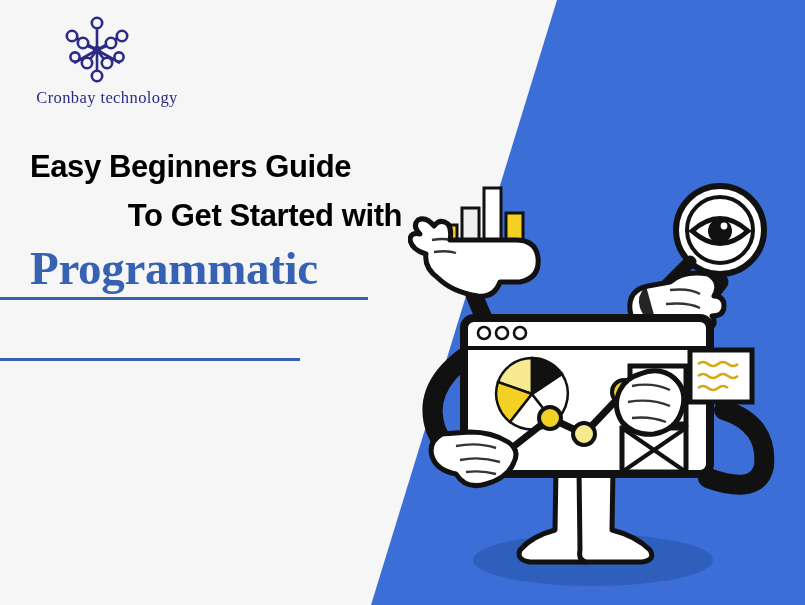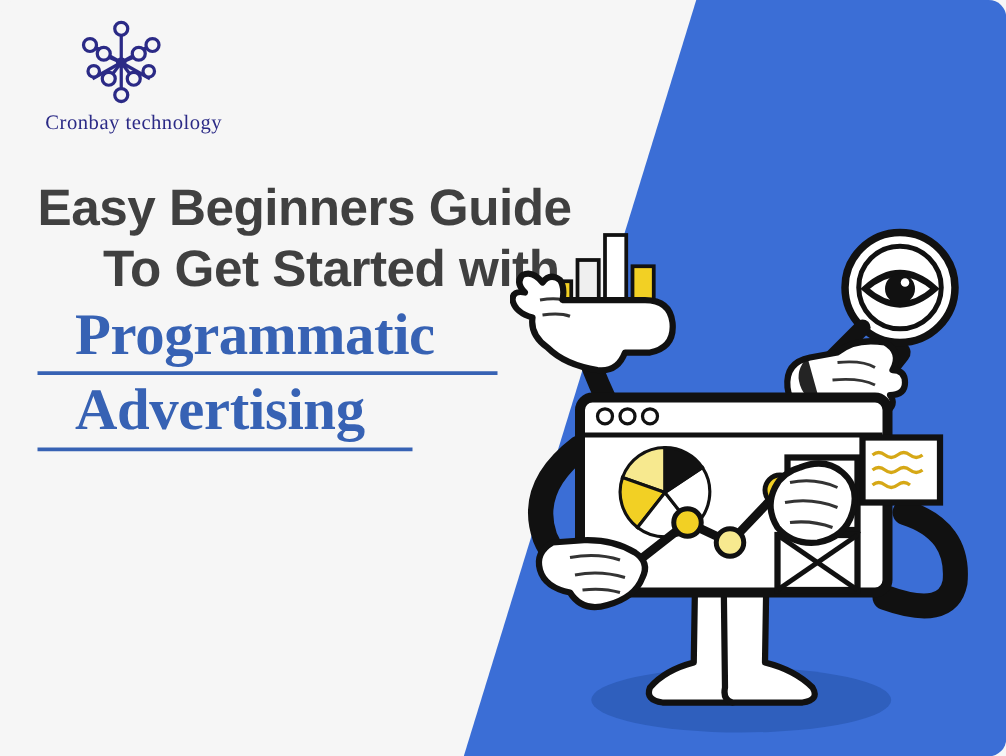--- a/index.html
+++ b/index.html
@@ -7,21 +7,20 @@
   body{
     font-family:"Liberation Sans", sans-serif;
     background:#f6f6f6;
     position:relative;
   }
   #banner{
     position:absolute; left:0; top:0;
     width:805px; height:605px;
     overflow:hidden;
     background:#f6f6f6;
-    border-radius:14px;
   }
   
   .bg-left{
     position:absolute; inset:0;
     background:#f6f6f6;
   }
   .bg-right{
     position:absolute; inset:0;
     background:#3b6ed6;
     clip-path: polygon(557px 0px, 805px 0px, 805px 605px, 371px 605px);
@@ -44,35 +43,34 @@
     letter-spacing:.4px;
     color:#2b2a86;
     white-space:nowrap;
   }
   
   .headline{
     position:absolute; left:30px; top:142px;
     width:470px;
     font-family:"Liberation Sans", sans-serif;
     font-weight:700;
-    font-size:41px;
+    font-size:31px;
     line-height:49px;
     letter-spacing:-0.4px;
-    color:#404040;
+    color:#000000;
   }
   .headline .l2{ display:block;text-align:center; }
   
   .sub{
     position:absolute; left:0px; top:242px;
     width:420px;
   }
   .sub-line{
     position:relative;
     height:60px;
-    margin-left:30px;
   }
   .sub-text{
     position:absolute; left:30px; top:0;
     font-family:"Liberation Serif", serif;
     font-weight:700;
     font-size:47px;
     line-height:53px;
     letter-spacing:-0.3px;
     color:#3762b4;
     white-space:nowrap;
@@ -138,21 +136,20 @@
     <span class="l1">Easy Beginners Guide</span>
     <span class="l2">To Get Started with</span>
   </h1>
 
   <div class="sub">
     <div class="sub-line">
       <span class="sub-text">Programmatic</span>
       <span class="sub-rule" id="rule1"></span>
     </div>
     <div class="sub-line">
-      <span class="sub-text">Advertising</span>
       <span class="sub-rule" id="rule2"></span>
     </div>
   </div>
 
   <div class="illus">
     <svg viewBox="0 0 397 427" width="397" height="427" aria-hidden="true">
 
       <ellipse cx="185" cy="382" rx="120" ry="26" fill="#2f5fbd"></ellipse>
 
       <g stroke="#111" stroke-width="5" stroke-linejoin="round">

